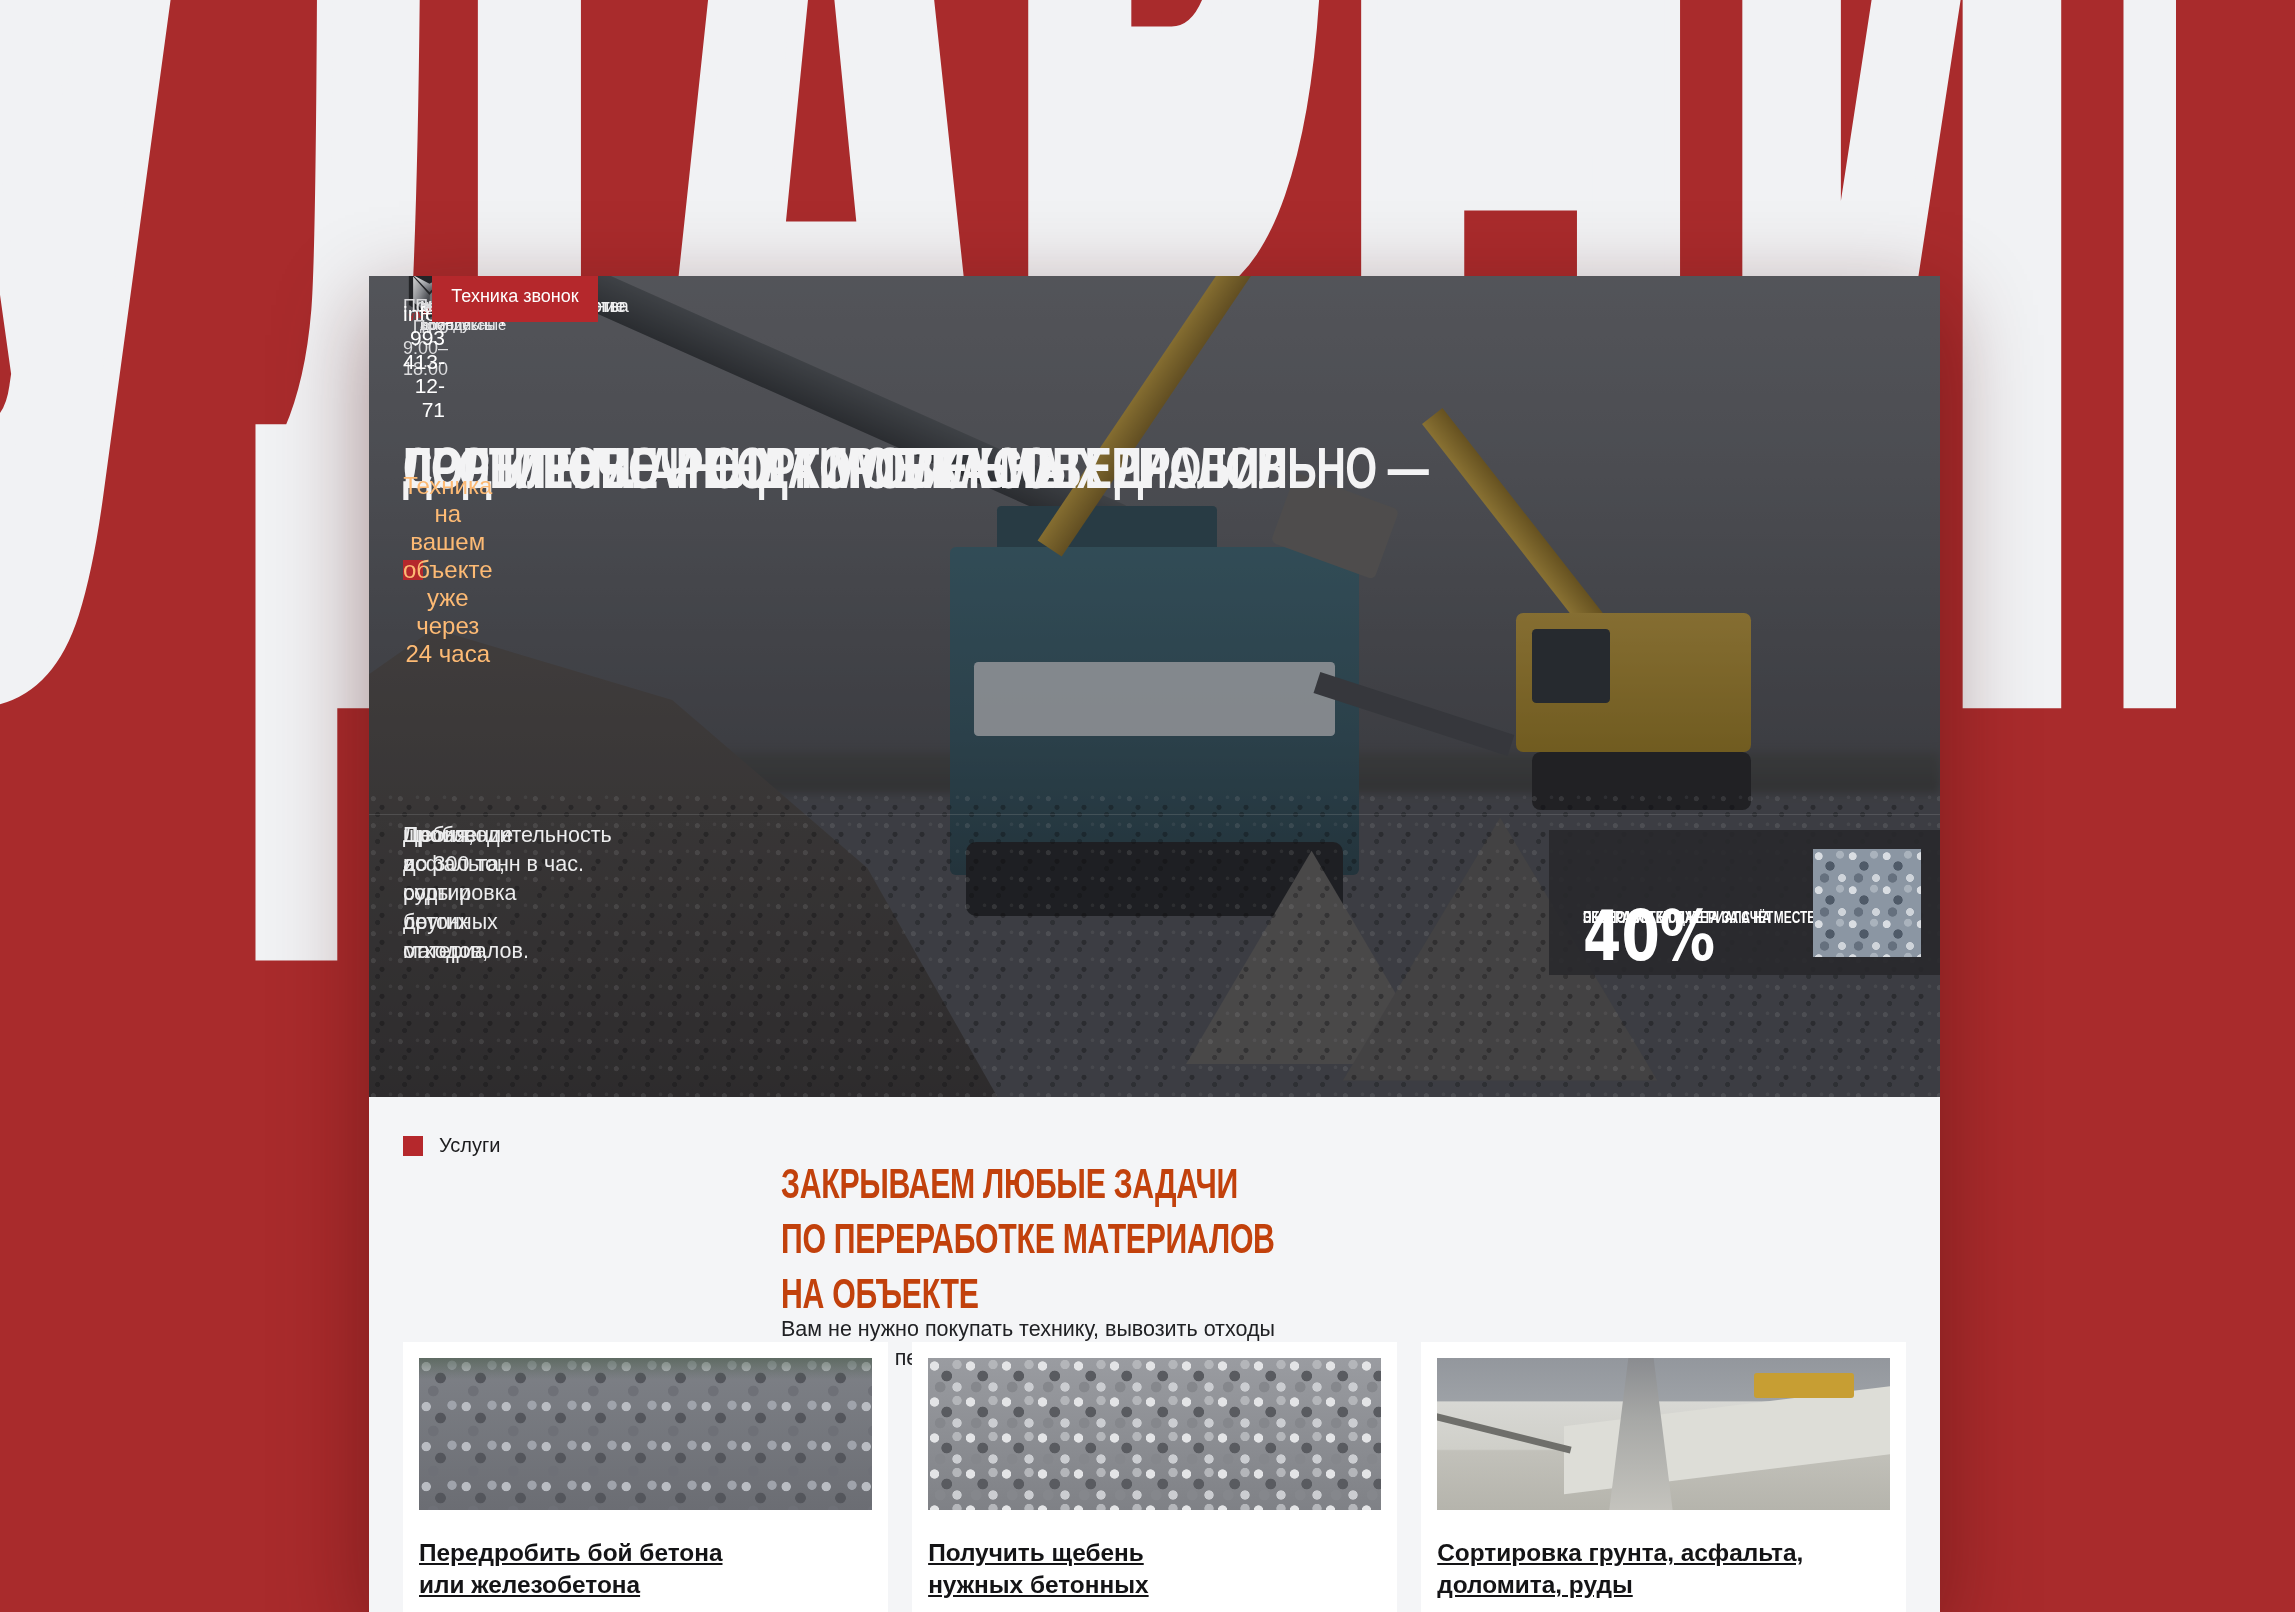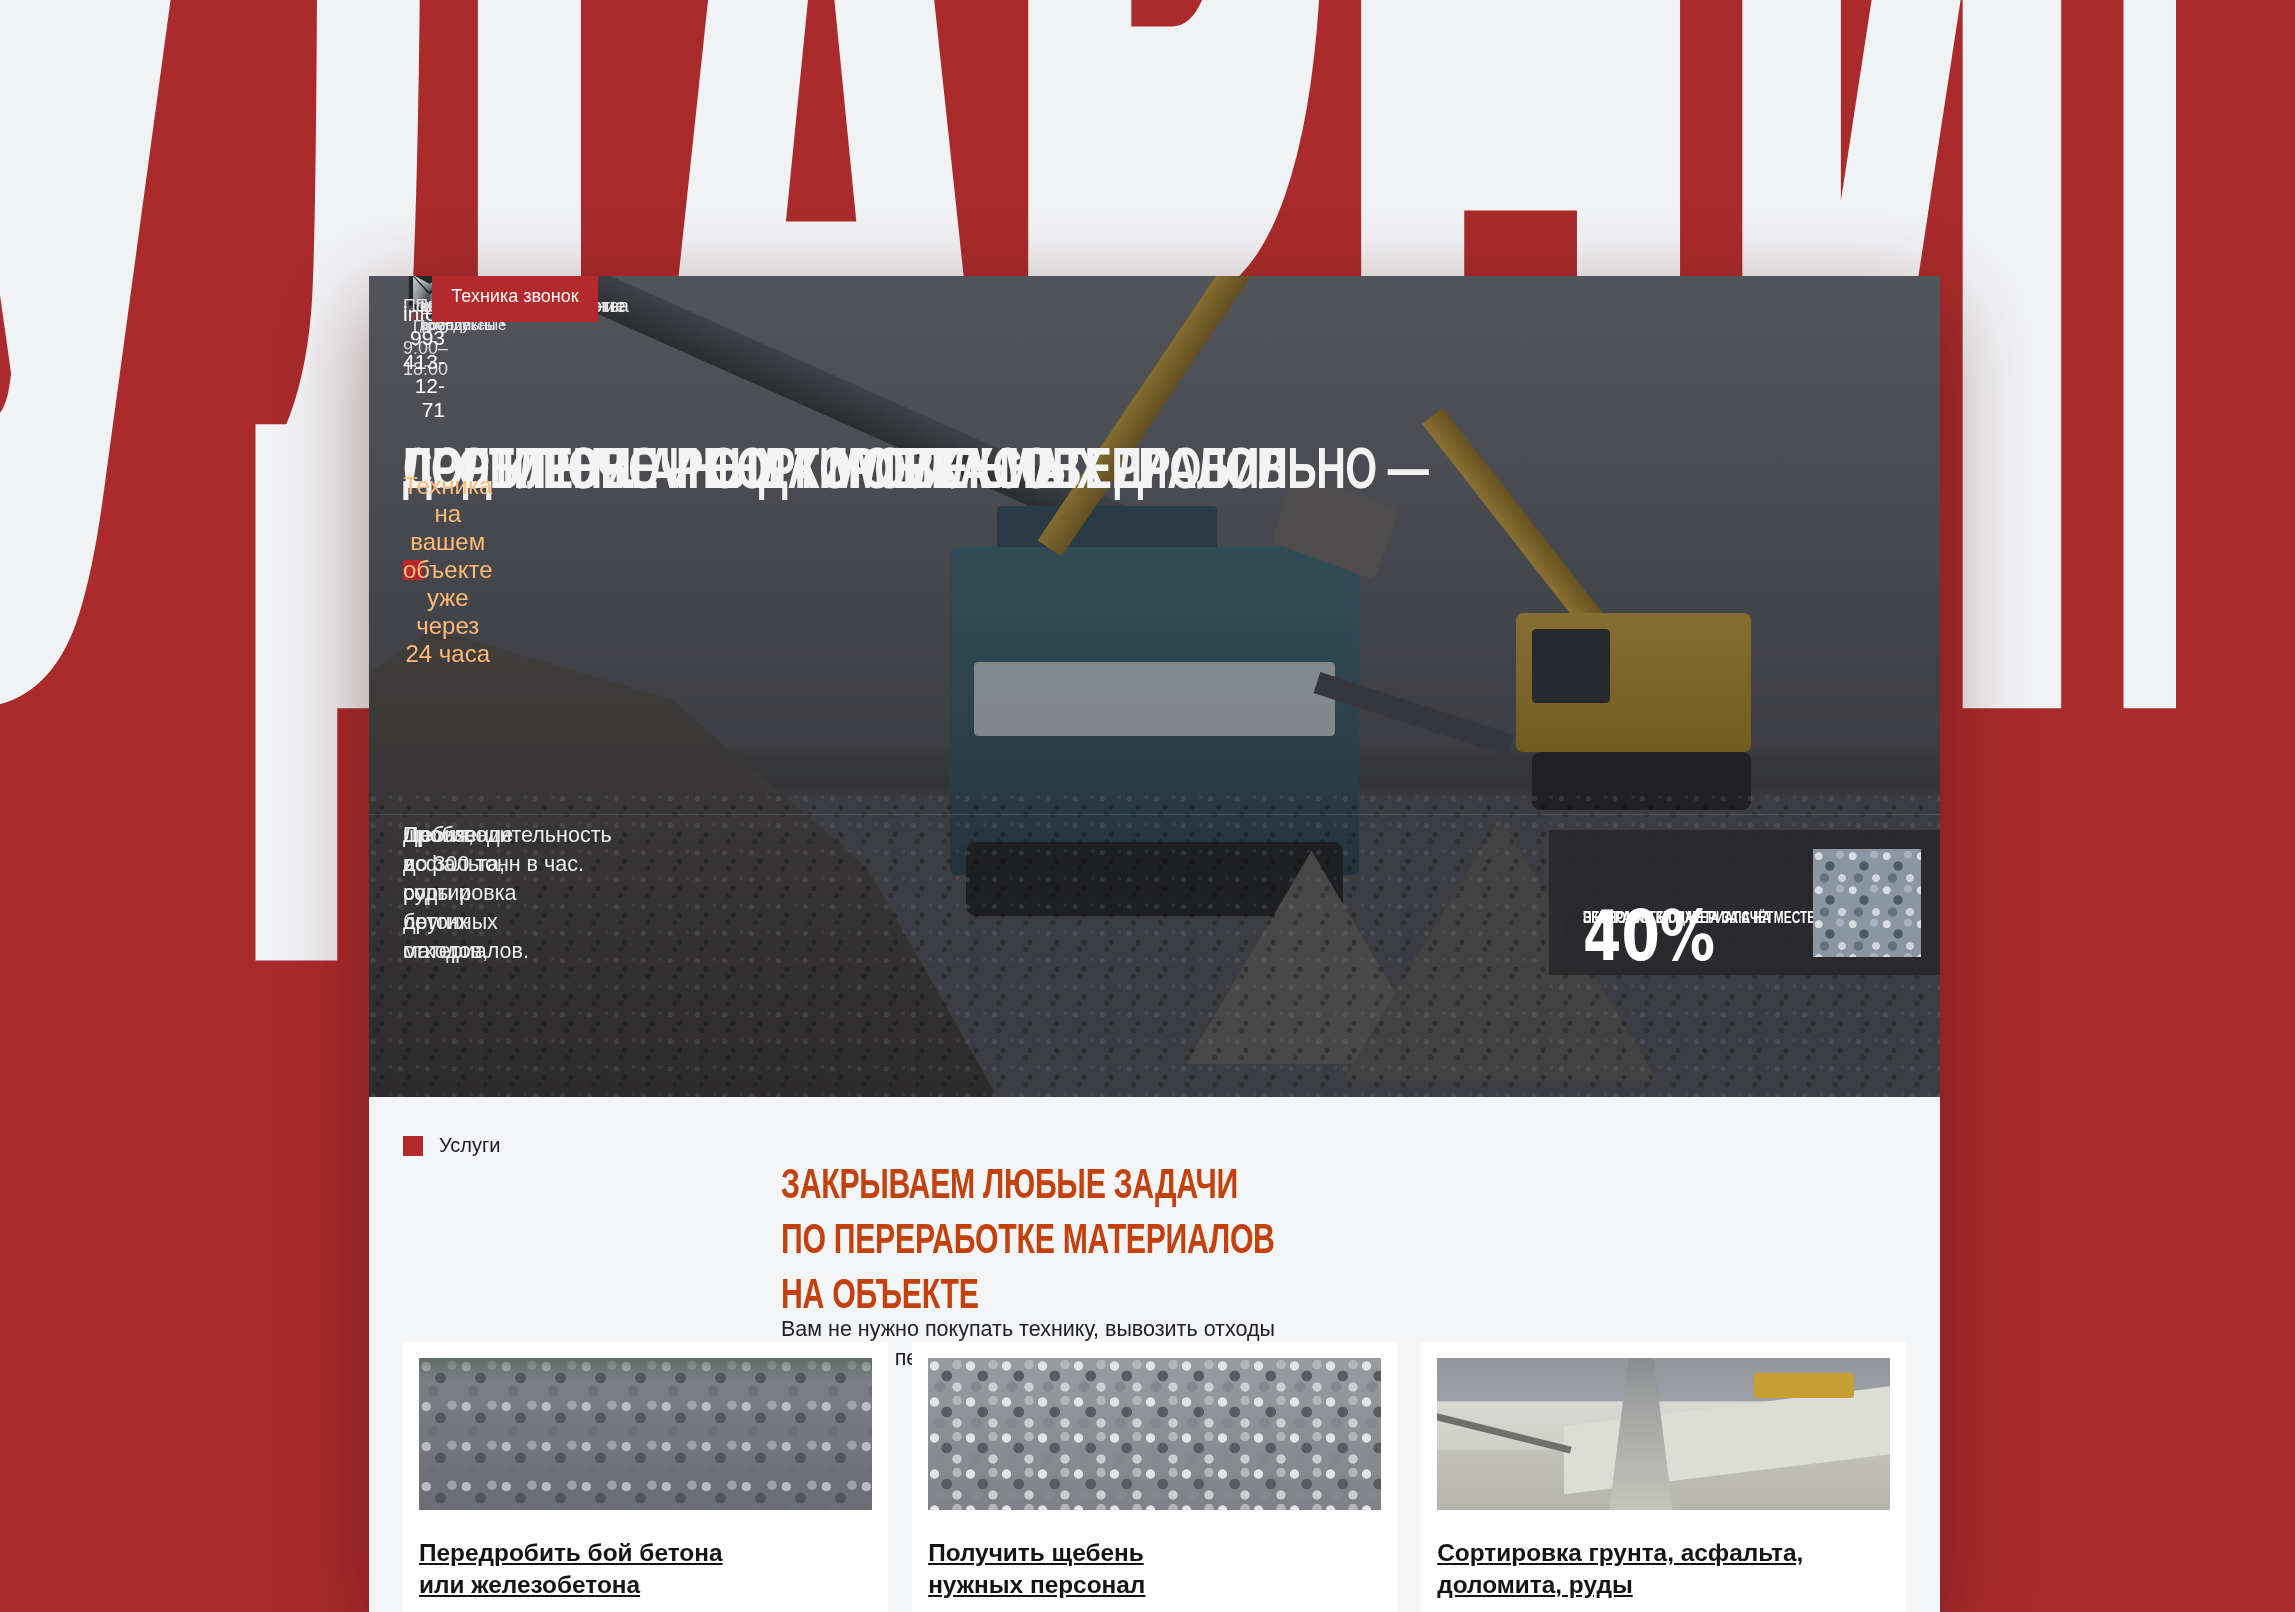--- a/index.html
+++ b/index.html
@@ -283,21 +283,21 @@
           <div class="card-img img1"></div>
           <div class="card-cap">
             <span>Передробить бой бетона</span>
             <span>или железобетона</span>
           </div>
         </div>
         <div class="card">
           <div class="card-img img2"></div>
           <div class="card-cap">
             <span>Получить щебень</span>
-            <span>нужных персонал</span>
+            <span>нужных бетонных</span>
           </div>
         </div>
         <div class="card">
           <div class="card-img img3">
             <div class="wall"></div>
             <div class="loader"></div>
             <div class="conv"></div>
             <div class="pour"></div>
           </div>
           <div class="card-cap">

